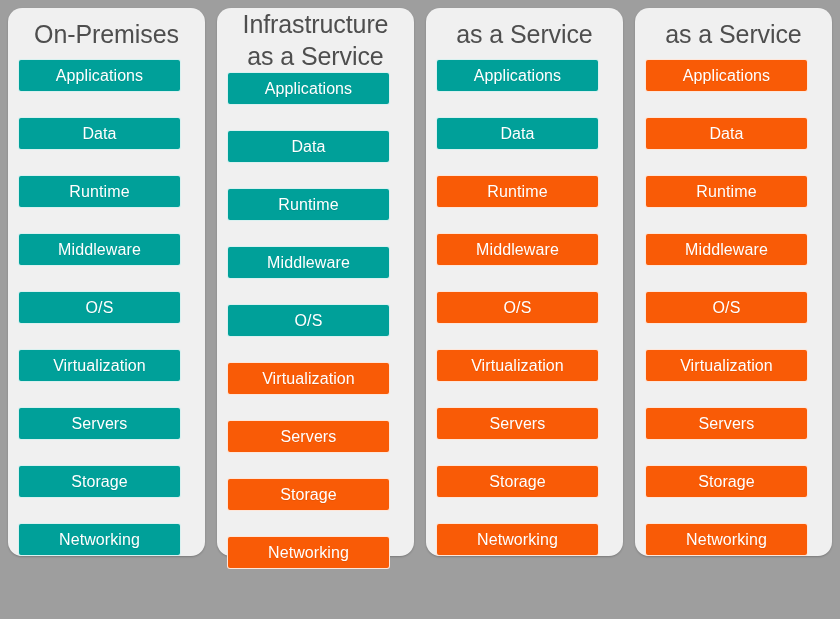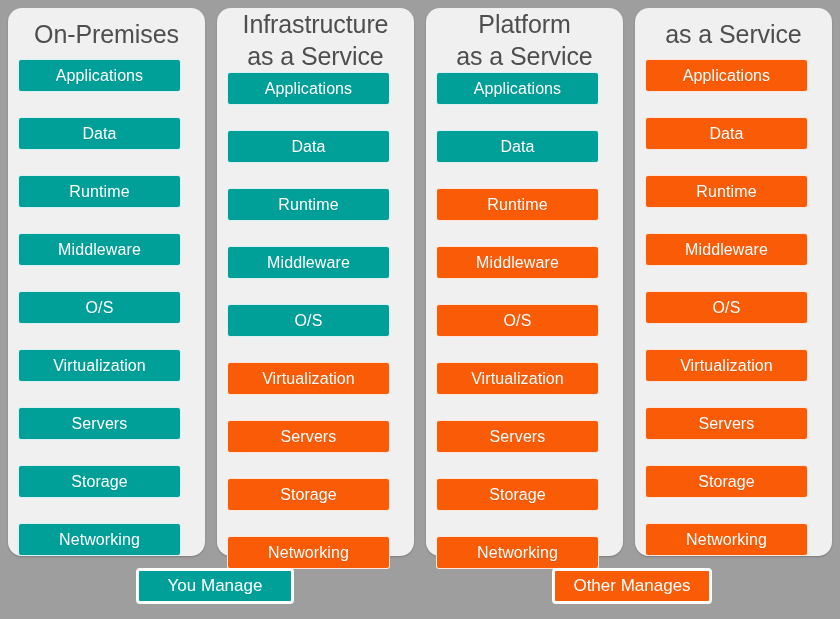--- a/index.html
+++ b/index.html
@@ -147,21 +147,20 @@
           <div class="row teal">O/S</div>
           <div class="row orange">Virtualization</div>
           <div class="row orange">Servers</div>
           <div class="row orange">Storage</div>
           <div class="row orange">Networking</div>
         </div>
       </div>
       <div class="card">
         <div class="card-title">
           <div>
-            <span>Platform</span>
             <span>as a Service</span>
           </div>
         </div>
         <div class="rows">
           <div class="row teal">Applications</div>
           <div class="row teal">Data</div>
           <div class="row orange">Runtime</div>
           <div class="row orange">Middleware</div>
           <div class="row orange">O/S</div>
           <div class="row orange">Virtualization</div>
@@ -183,18 +182,14 @@
           <div class="row orange">Middleware</div>
           <div class="row orange">O/S</div>
           <div class="row orange">Virtualization</div>
           <div class="row orange">Servers</div>
           <div class="row orange">Storage</div>
           <div class="row orange">Networking</div>
         </div>
       </div>
     </div>
 
-  <div class="legend">
-    <div class="legend-chip" id="chip-you">You Manage</div>
-    <div class="legend-chip" id="chip-other">Other Manages</div>
-  </div>
 
 </div>
 
 </body></html>

